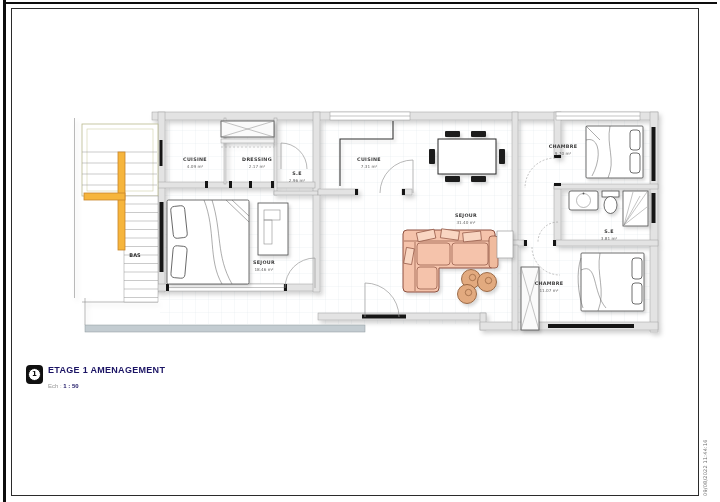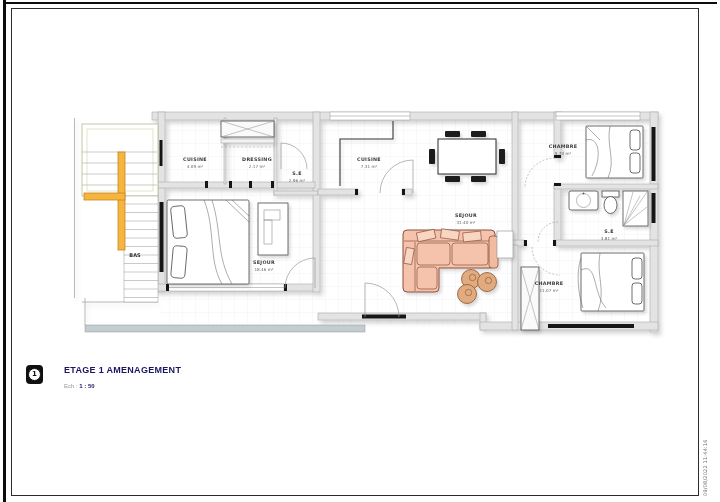--- a/index.html
+++ b/index.html
@@ -8,21 +8,21 @@
   #plan-svg{position:absolute;left:0;top:0;}
   
   .frame{position:absolute;left:11px;top:8px;width:686px;height:486px;border:1px solid #2b2b2b;}
   .edge-left{position:absolute;left:3px;top:0;width:3px;height:502px;background:#0d0d0d;}
   .edge-top{position:absolute;left:3px;top:2px;width:714px;height:1.5px;background:#0d0d0d;}
   
   .titleblock{position:absolute;left:26px;top:365px;display:flex;gap:5px;align-items:flex-start;}
   .sheet-icon{width:17px;height:19px;background:#101010;border-radius:4px;display:flex;align-items:center;justify-content:center;}
   .sheet-icon .circ{width:11px;height:11px;background:#fff;border:1.4px solid #101010;border-radius:50%;
                     font:700 7px/11px "DejaVu Sans",sans-serif;text-align:center;color:#101010;}
-  .tb-text{display:flex;flex-direction:column;gap:8px;margin-left:16px;}
+  .tb-text{display:flex;flex-direction:column;gap:8px;}
   .tb-title{font:700 9px "Liberation Sans",sans-serif;color:#1b1464;letter-spacing:.3px;}
   .tb-scale{font:6px "Liberation Sans",sans-serif;color:#979797;}
   .tb-scale .val{color:#1b1464;font-weight:700;}
   
   .stamp{position:absolute;left:702px;top:416px;height:80px;writing-mode:vertical-rl;transform:rotate(180deg);
          font:5px "DejaVu Sans",sans-serif;color:#6d6d6d;letter-spacing:.2px;}
   
   .w{fill:#e3e3e3;stroke:#a0a0a0;stroke-width:.5;}
   .winw{fill:#ffffff;stroke:#9a9a9a;stroke-width:.5;}
   .win-bar{fill:#161616;}

